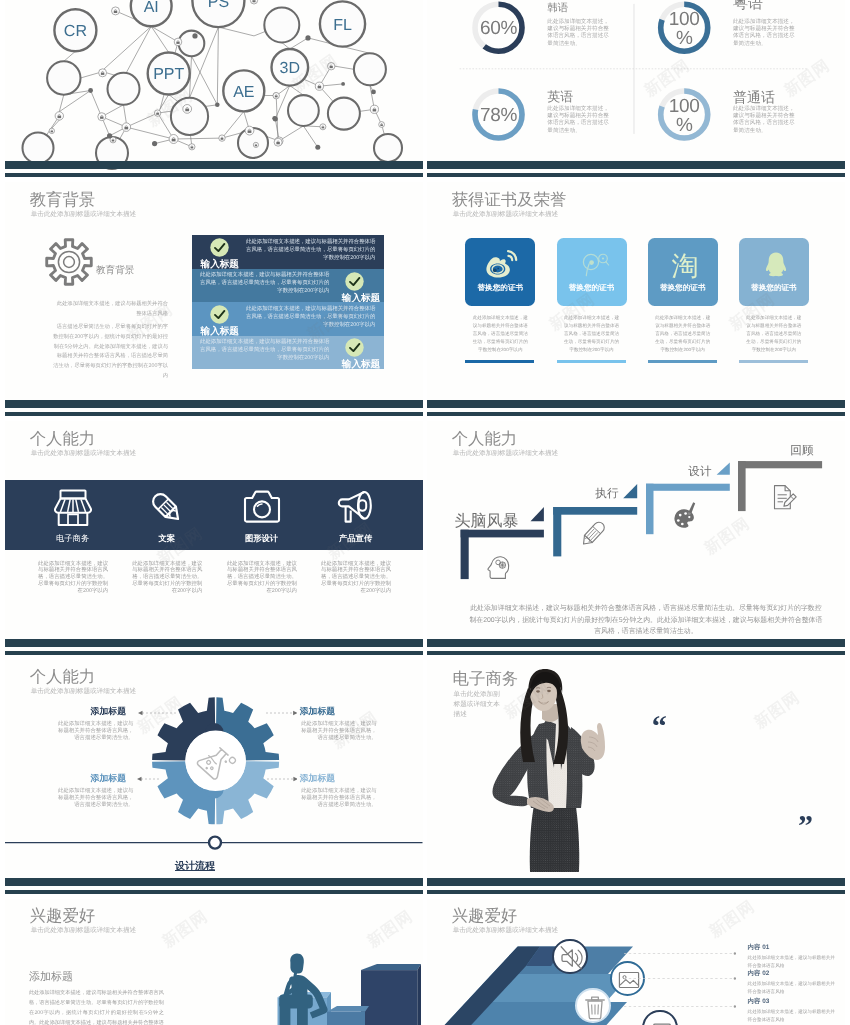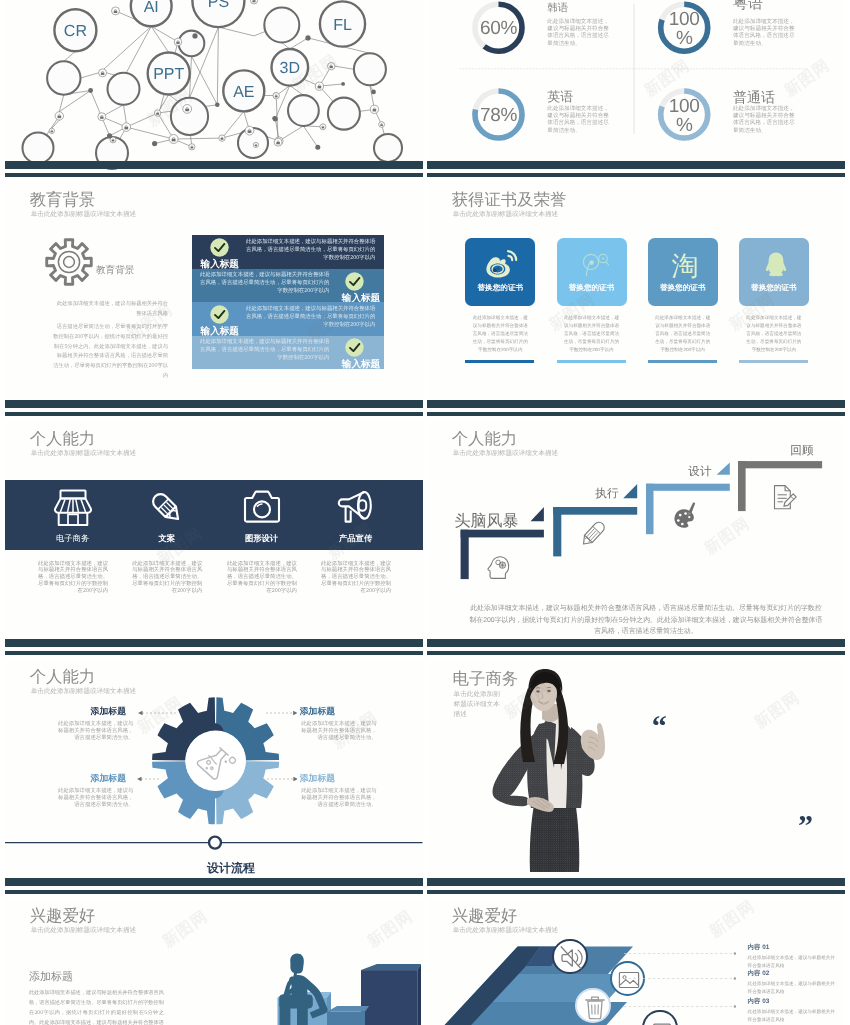--- a/index.html
+++ b/index.html
@@ -543,21 +543,21 @@
       <path d="M-8.6 -0.6 c3.3 -1.6 7.5 1.9 11.3 1.0" stroke-width="1.25"></path>
       <circle cx="-4.1" cy="4.4" r="1.85" stroke-width="1.25"></circle>
       <circle cx="2.2" cy="6.6" r="1.25" stroke-width="1.25"></circle>
       <circle cx="-1.6" cy="10.0" r="0.7" stroke-width="1.1" fill="#bcbcbc"></circle>
       <circle cx="12.3" cy="-13.0" r="2.9" stroke-width="1.3"></circle>
       <circle cx="8.2" cy="-7.6" r="0.75" stroke-width="1.05" fill="#bcbcbc"></circle>
     </g>
     <line x1="0" y1="182.6" x2="417.5" y2="182.6" stroke="#2b3e59" stroke-width="1.2"></line>
     <circle cx="210.0" cy="182.6" r="6" fill="#ffffff" stroke="#2b3e59" stroke-width="2.4"></circle>
   </svg>
-  <div style="position:absolute;left:170.0px;top:202.1px;width:80px;text-align:right;font-size:12px;font-weight:bold;color:#2b3e59;line-height:1;">设计流程</div>
+  <div style="position:absolute;left:170.0px;top:202.1px;width:80px;text-align:left;font-size:10px;font-weight:bold;color:#2b3e59;line-height:1;text-decoration:underline;">设计流程</div>
   <div style="position:absolute;left:31.1px;top:47.1px;width:90px;text-align:right;font-size:8.9px;font-weight:bold;color:#2b3e59;line-height:1;">添加标题</div>
   <div style="position:absolute;left:51.5px;top:61.2px;width:77px;font-size:5.4px;color:#a2a2a2;line-height:1.26;text-align:right;">此处添加详细文本描述，建议与标题相关并符合整体语言风格，语言描述尽量简洁生动。</div>
   <svg width="39.7" height="6" viewBox="0 0 39.7 6" style="position:absolute;left:132.6px;top:49.7px;">
         <line x1="4" y1="3" x2="39.7" y2="3" stroke="#b8b8b8" stroke-width="0.8" stroke-dasharray="2 2"></line>
         <path d="M0 3 L4.5 0.8 L4.5 5.2 Z" fill="#6f6f6f"></path>
       </svg>
   <div style="position:absolute;left:294.7px;top:47.4px;width:90px;text-align:left;font-size:8.9px;font-weight:bold;color:#3b6e94;line-height:1;">添加标题</div>
   <div style="position:absolute;left:294.7px;top:61.5px;width:77px;font-size:5.4px;color:#a2a2a2;line-height:1.26;text-align:right;">此处添加详细文本描述，建议与标题相关并符合整体语言风格，语言描述尽量简洁生动。</div>
   <svg width="31.6" height="6" viewBox="0 0 31.6 6" style="position:absolute;left:260.9px;top:50.0px;">
         <line x1="0" y1="3" x2="27.6" y2="3" stroke="#b8b8b8" stroke-width="0.8" stroke-dasharray="2 2"></line>

